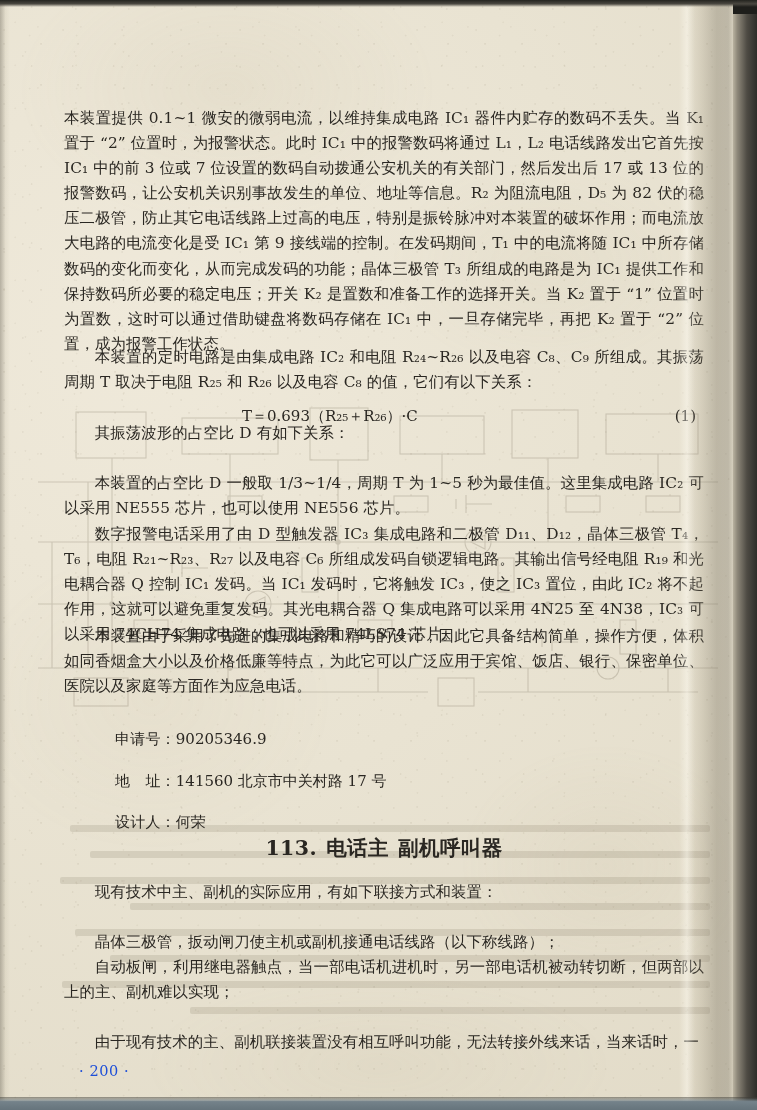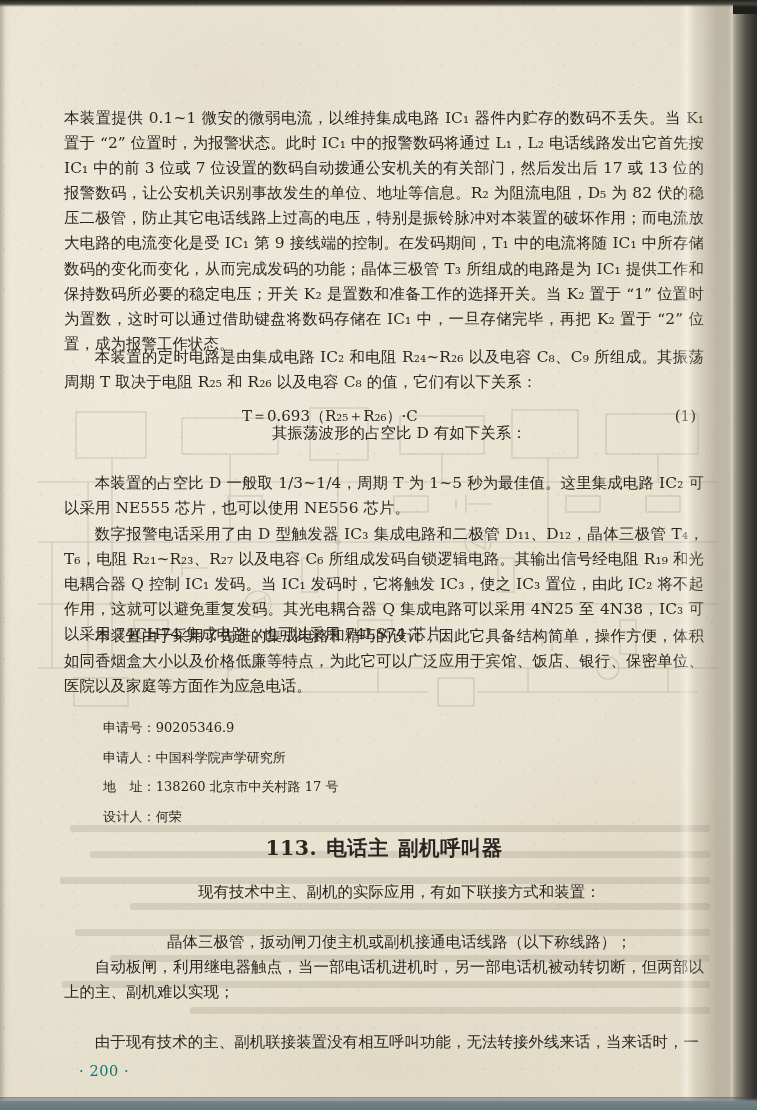--- a/index.html
+++ b/index.html
@@ -128,39 +128,39 @@
   p.body {
     margin: 0;
     font-size: 15.4px;
     line-height: 25.1px;
     text-align: justify;
     text-justify: inter-character;
     letter-spacing: .1px;
     text-indent: 0;
   }
   p.body.indent { text-indent: 2em; }
-  p.noj { text-align: center; }
+  p.noj { text-align: left; }
 
   .eq {
     margin: 8px;
     font-size: 15px;
     line-height: 25.1px;
     position: relative;
     padding-left: 170px;
   }
   .eq .num {
     position: absolute;
     right: 0;
     top: 0;
   }
 
   .meta {
-    margin: 4px;
+    margin: 16px;
     padding-left: 35px;
-    font-size: 13px;
+    font-size: 15px;
     line-height: 25.6px;
   }
   .meta .lbl { letter-spacing: .2px; }
 
   h2.heading {
     margin: 7px;
     text-align: center;
     font-size: 20.5px;
     line-height: 28px;
     font-weight: bold;
@@ -170,21 +170,21 @@
   h2.heading .sec-no {
     font-family: "DejaVu Serif", "Liberation Serif", serif;
   }
   h2.heading .gap { display: inline-block; width: .45em; }
 
   .folio {
     position: absolute;
     left: 79px;
     font-size: 14.5px;
     letter-spacing: .6px;
-    color: #0f766e;
+    color: #1d4ed8;
   }
 
   
   .text { filter: blur(.18px); }
 </style>
 </head>
 <body>
 
 <div class="scan">
 
@@ -278,24 +278,21 @@
 
     <div class="col" style="top:624px;">
       <p class="body indent">本装置由于采用了先进的集成电路和精巧的设计，因此它具备结构简单，操作方便，体积如同香烟盒大小以及价格低廉等特点，为此它可以广泛应用于宾馆、饭店、银行、保密单位、医院以及家庭等方面作为应急电话。</p>
     </div>
 
     <div class="col" style="top:711px;">
       <p class="meta">
         <span class="lbl">申请号：</span><span>90205346.9</span>
       </p>
       <p class="meta">
-        <span class="lbl">申请人：</span><span>中国科学院声学研究所</span>
-      </p>
-      <p class="meta">
-        <span class="lbl">地　址：</span><span>138260 北京市中关村路 17 号</span>
+        <span class="lbl">地　址：</span><span>141560 北京市中关村路 17 号</span>
       </p>
       <p class="meta">
         <span class="lbl">设计人：</span><span>何荣</span>
       </p>
     </div>
 
     <div class="col" style="top:827px;">
       <h2 class="heading">
         <span class="sec-no">113.</span><span class="gap"></span><span>电话主</span><span class="gap"></span><span>副机呼叫器</span>
       </h2>

